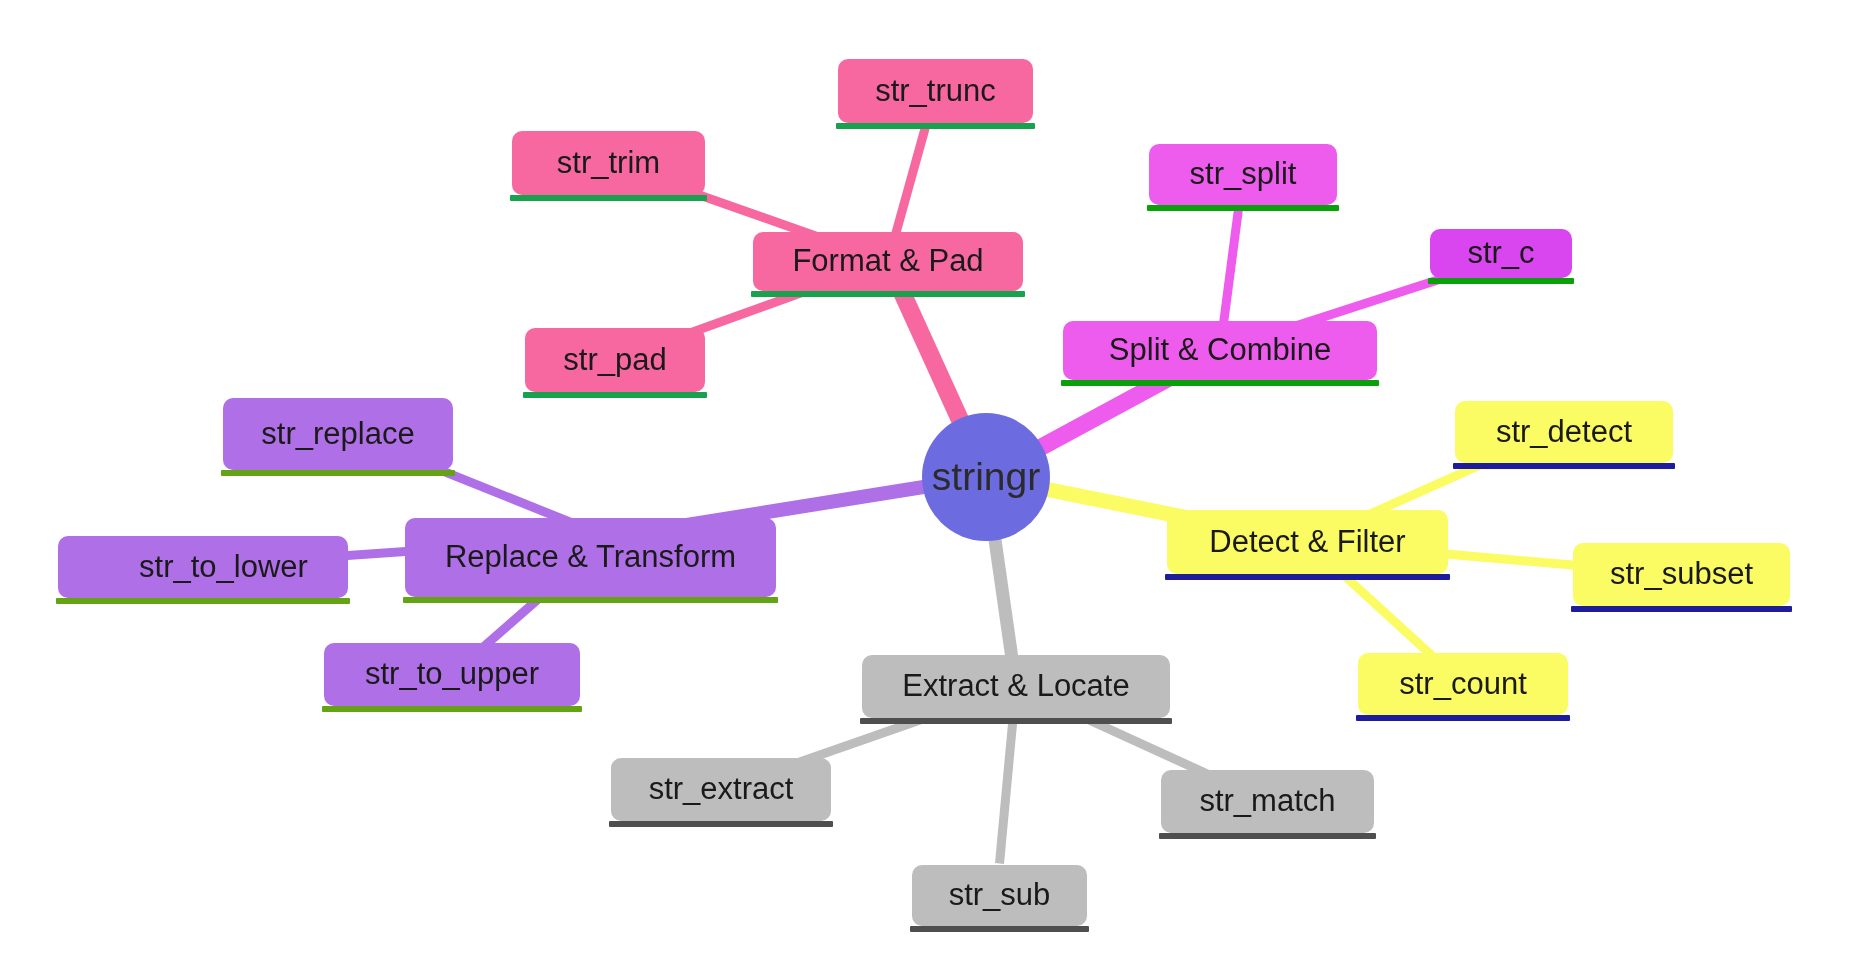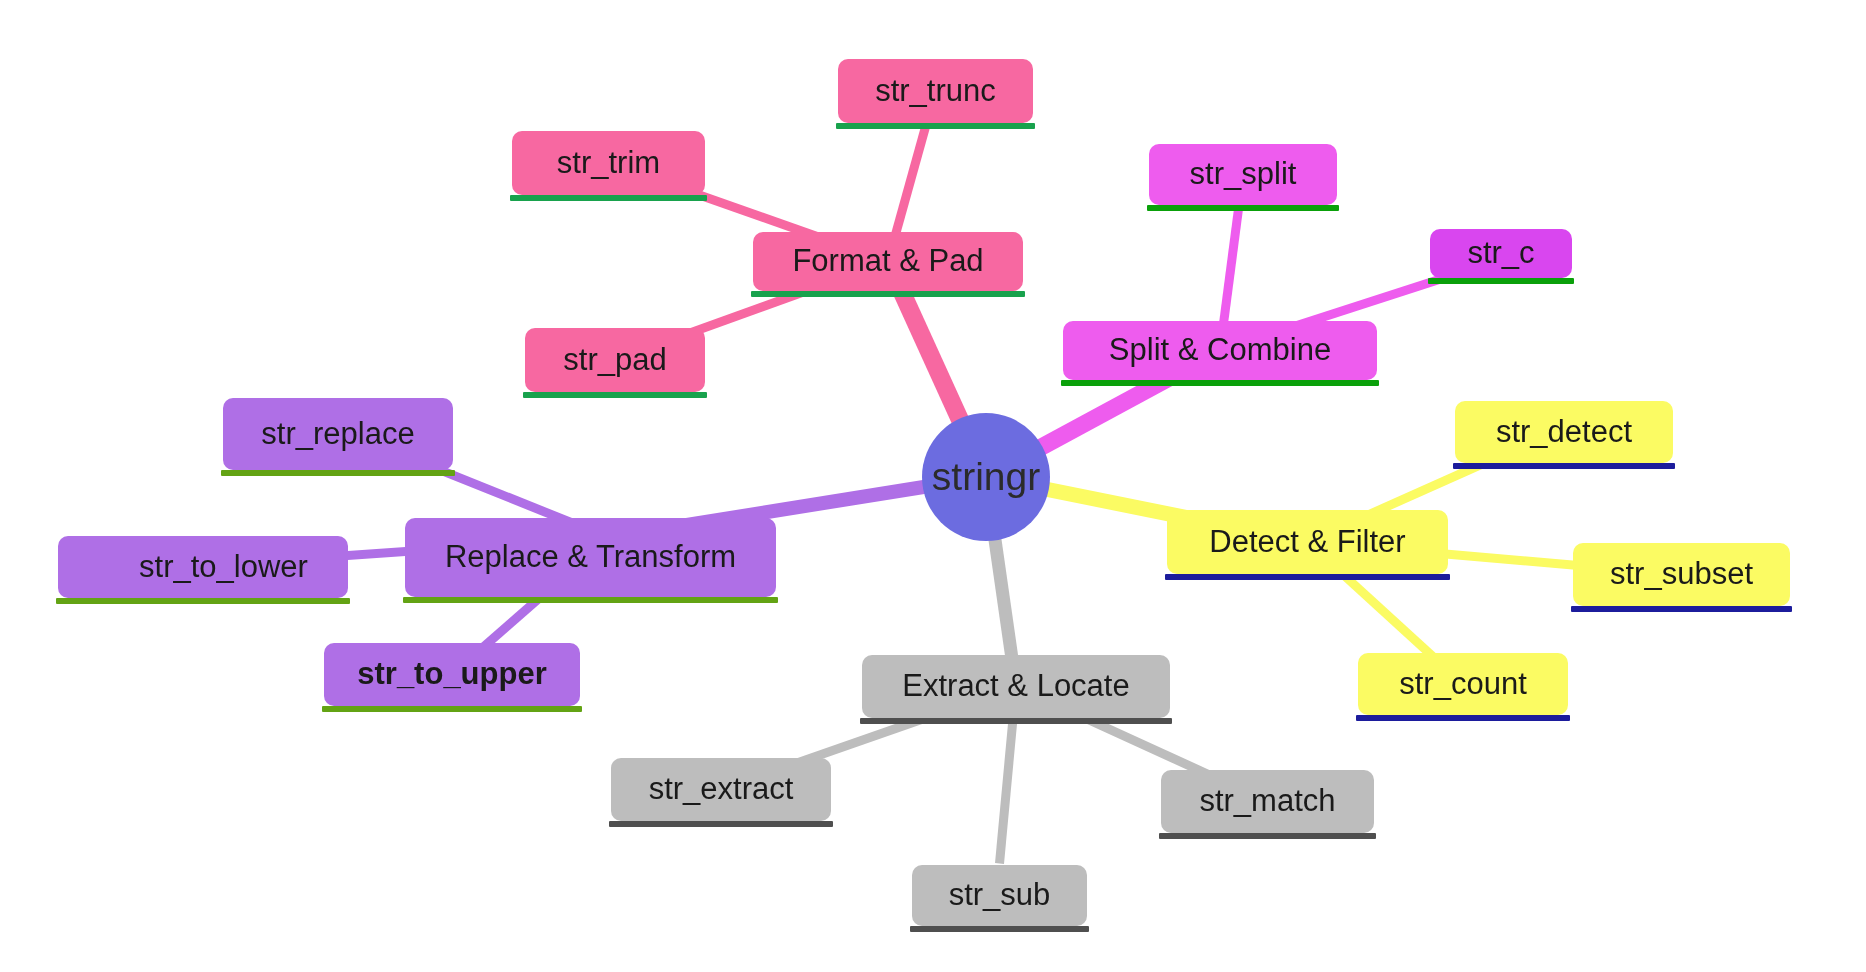--- a/index.html
+++ b/index.html
@@ -133,21 +133,21 @@
       <div class="node-underline" style="background: rgb(99, 163, 20); height: 6px;"></div>
     </div>
     <div class="node-box" style="left: 223px; top: 398px; width: 230px; height: 72px; background: rgb(175, 111, 230);">
       <span class="node-label">str_replace</span>
       <div class="node-underline" style="background: rgb(99, 163, 20); height: 6px;"></div>
     </div>
     <div class="node-box" style="left: 58px; top: 536px; width: 249px; height: 62px; background: rgb(175, 111, 230); padding-left: 41px;">
       <span class="node-label">str_to_lower</span>
       <div class="node-underline" style="background: rgb(99, 163, 20); height: 6px;"></div>
     </div>
-    <div class="node-box" style="left: 324px; top: 643px; width: 256px; height: 63px; background: rgb(175, 111, 230); font-weight: bold;">
+    <div class="node-box" style="left: 324px; top: 643px; width: 256px; height: 63px; background: rgb(175, 111, 230);">
       <span class="node-label">str_to_upper</span>
       <div class="node-underline" style="background: rgb(99, 163, 20); height: 6px;"></div>
     </div>
     <div class="node-box" style="left: 862px; top: 655px; width: 308px; height: 63px; background: rgb(189, 189, 189);">
       <span class="node-label">Extract &amp; Locate</span>
       <div class="node-underline" style="background: rgb(79, 79, 79); height: 6px;"></div>
     </div>
     <div class="node-box" style="left: 611px; top: 758px; width: 220px; height: 63px; background: rgb(189, 189, 189);">
       <span class="node-label">str_extract</span>
       <div class="node-underline" style="background: rgb(79, 79, 79); height: 6px;"></div>

